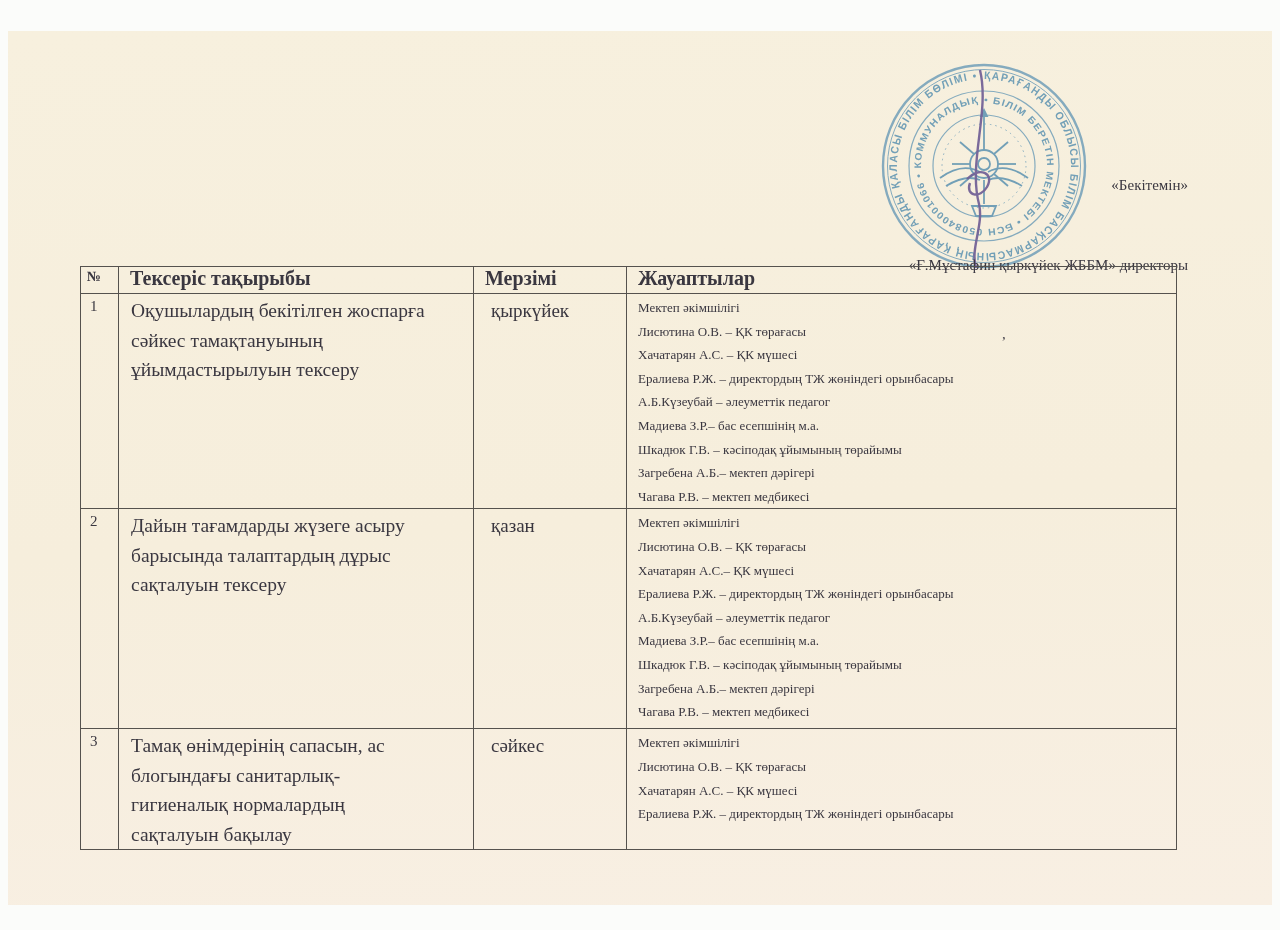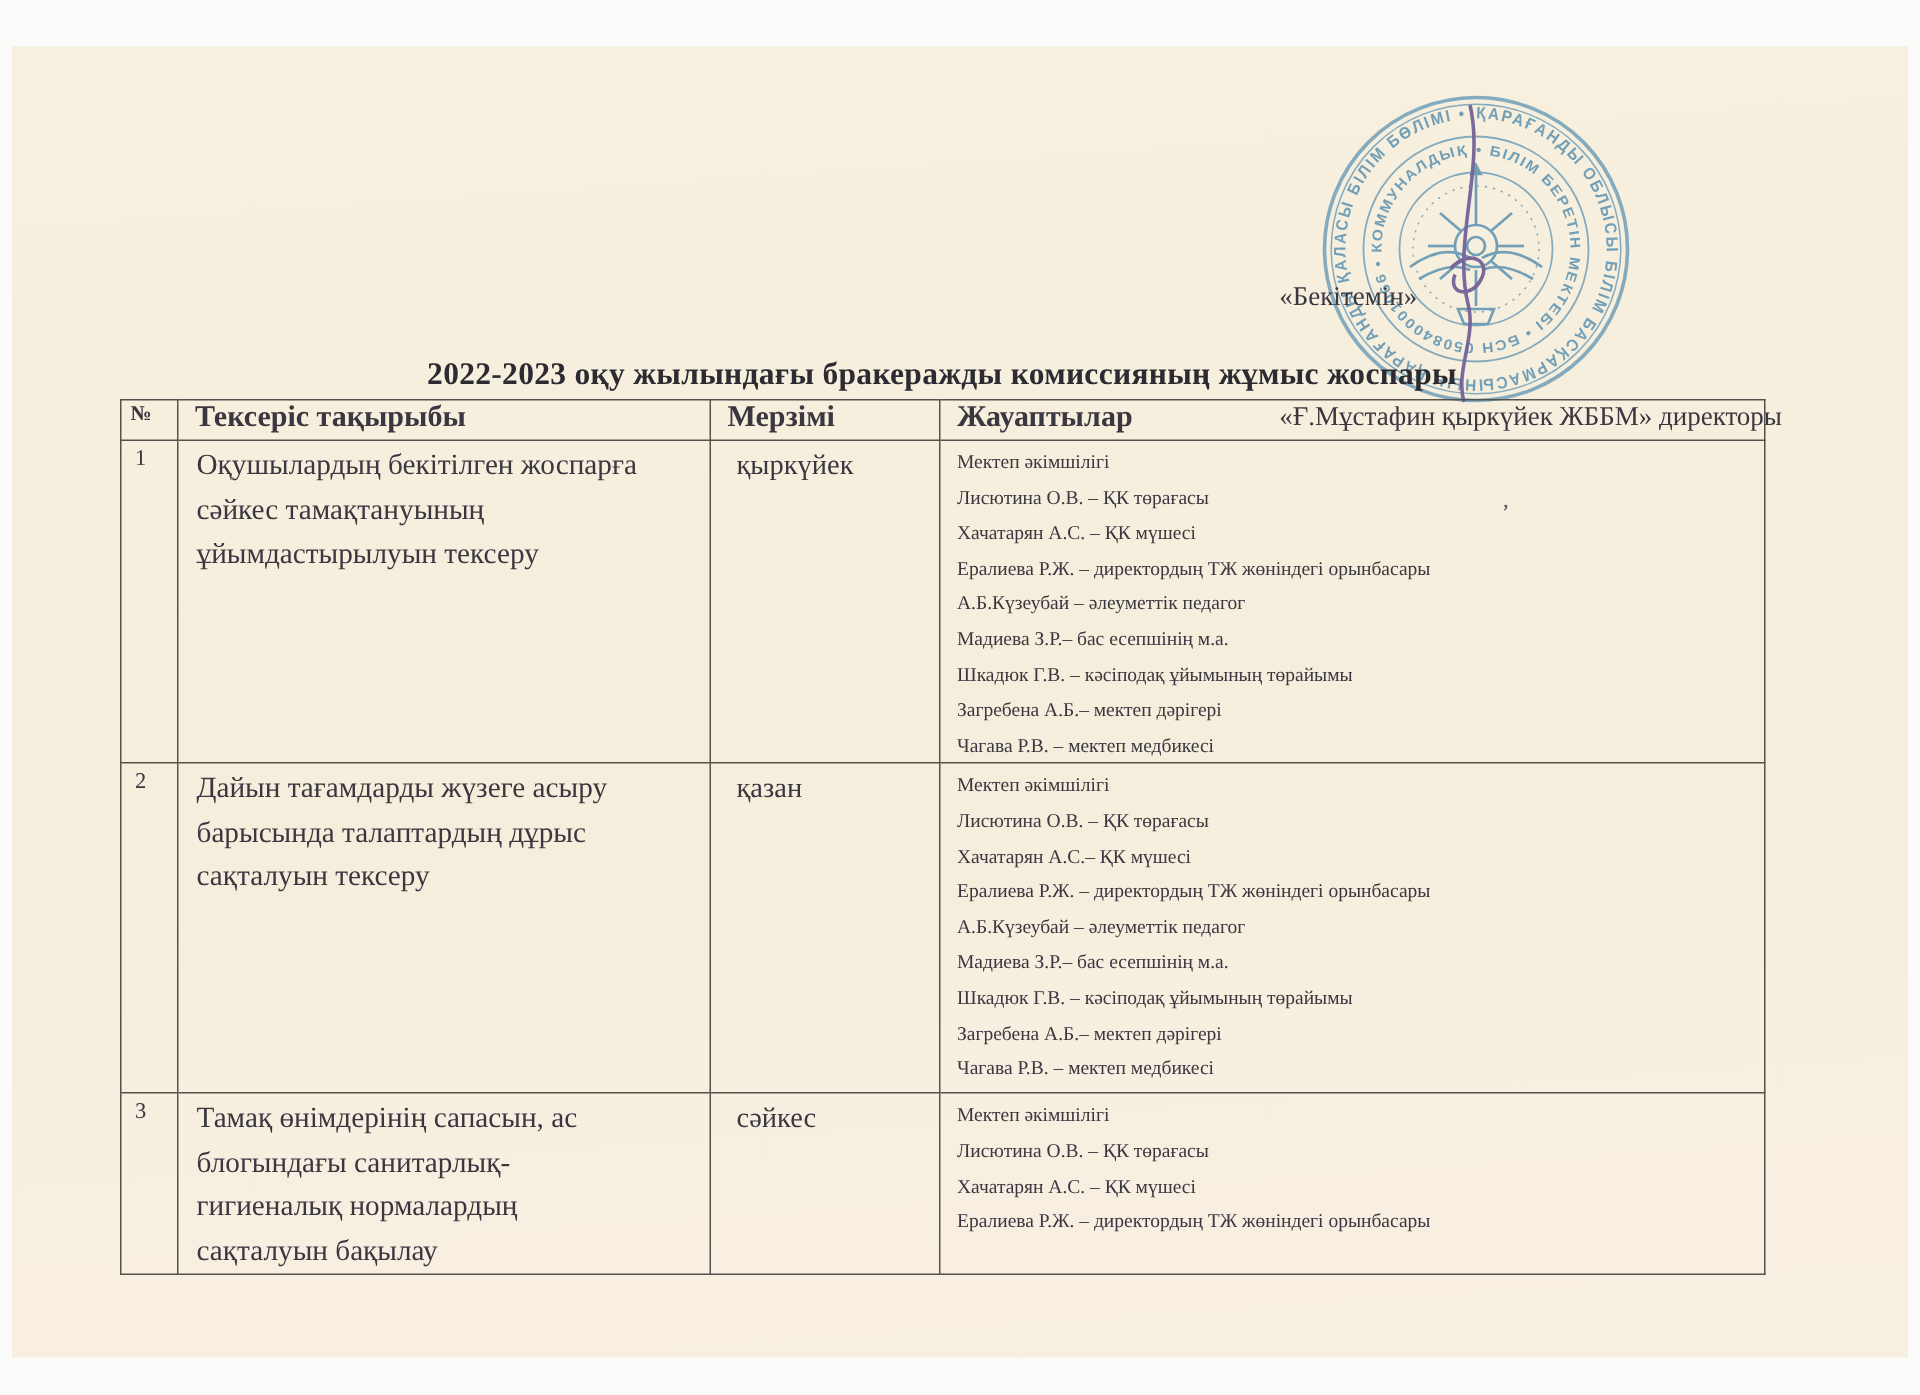--- a/index.html
+++ b/index.html
@@ -10,22 +10,22 @@
   }
   .scan { position:relative; width:1280px; height:930px; }
 
   .paper {
     position:absolute; left:8px; top:31px; width:1264px; height:874px;
     background:linear-gradient(176deg,#f7f0de 0%,#f6eedc 55%,#f8efe3 100%);
   }
 
   
   .approval {
-    position:absolute; top:131px; right:92px; z-index:3;
-    font-size:18px; line-height:26.5px;
+    position:absolute; top:119px; right:92px; z-index:3;
+    text-align:right; font-size:15px; line-height:26.5px;
     color:#3a3740; white-space:pre;
   }
   .sig-line {
     display:inline-block; width:248px; height:2px;
     border-bottom:1.5px solid #3a3740; vertical-align:baseline;
     margin-right:3px;
   }
   .date-underline {
     display:inline-block; white-space:pre;
     border-bottom:1.7px solid #3a3740; padding:0 3px 1px 1px;
@@ -131,21 +131,20 @@
     </svg>
   </div>
 
   <div class="approval">
     <div>«Бекітемін»</div>
     <div>«Ғ.Мұстафин қыркүйек ЖББМ» директоры</div>
   </div>
 
   <span class="scan-speck">,</span>
 
-  <div class="doc-title">2022-2023 оқу жылындағы бракеражды комиссияның жұмыс жоспары</div>
 
   <table class="plan-table">
     <colgroup>
       <col style="width:38px">
         <col style="width:355px">
         <col style="width:153px">
         <col style="width:550px">
     </colgroup>
     <thead>
       <tr>

